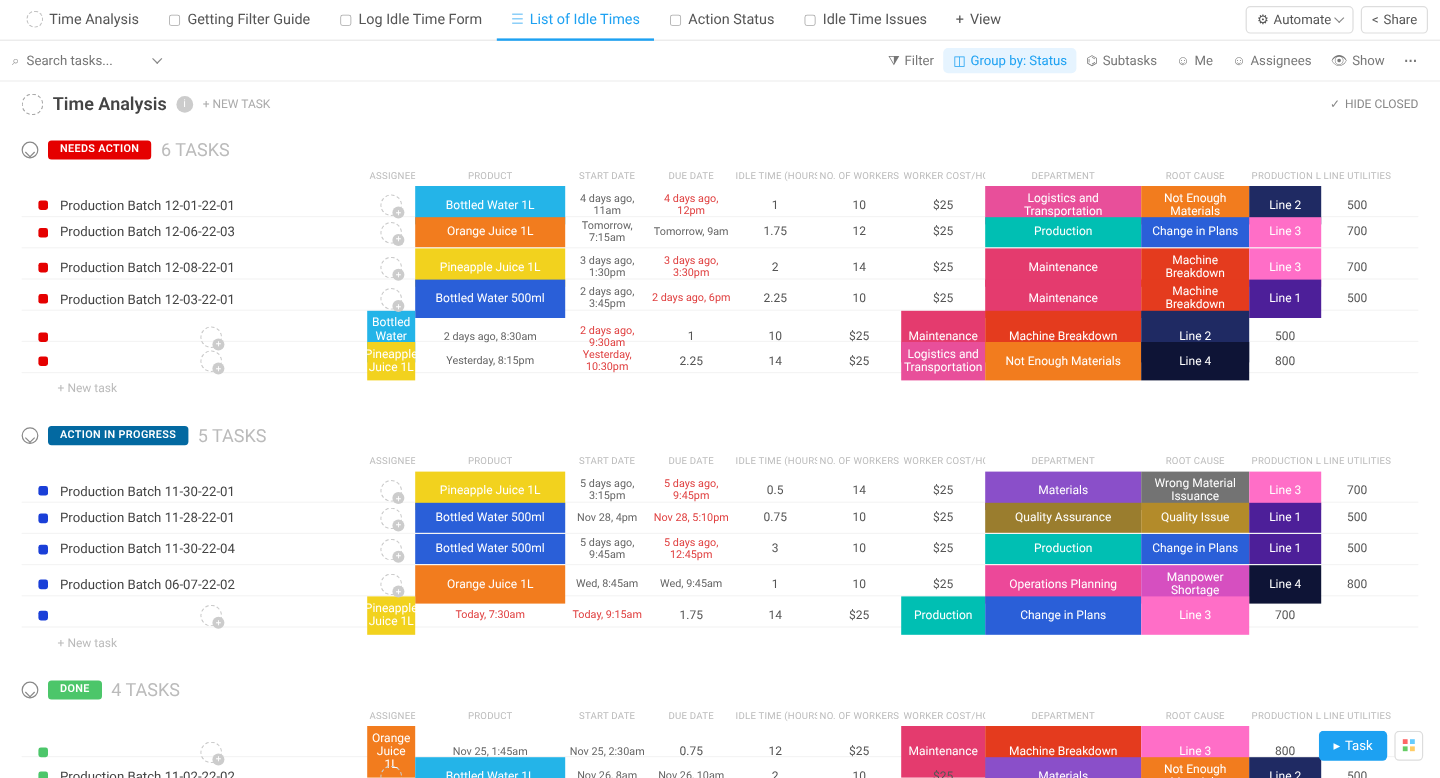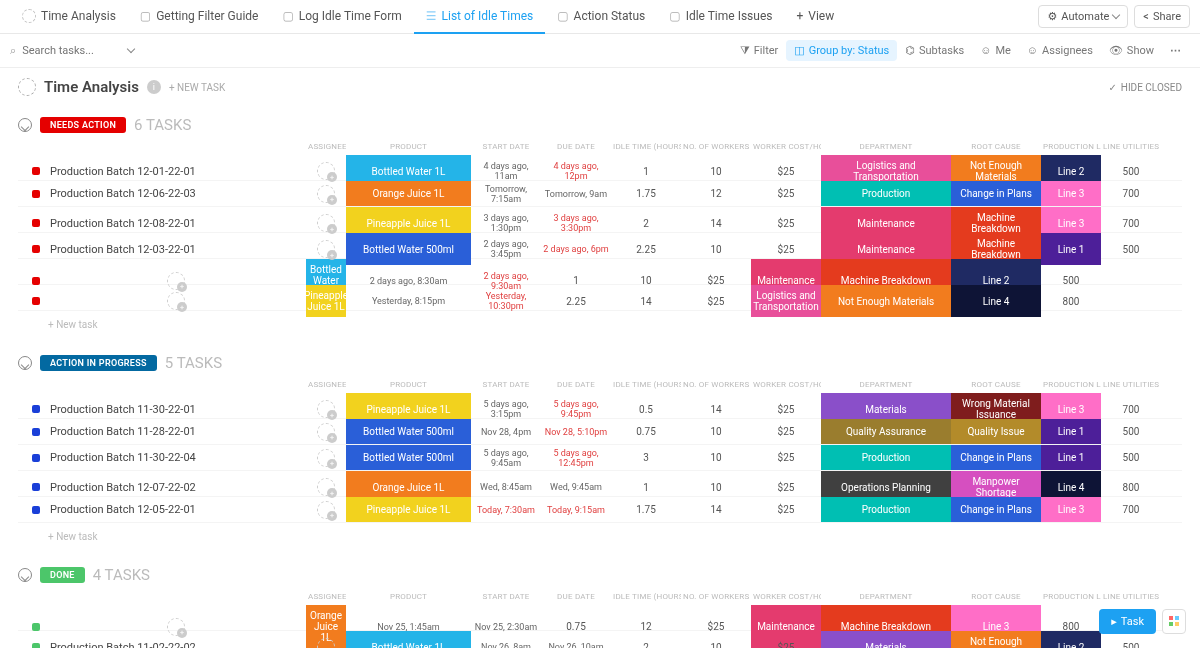--- a/index.html
+++ b/index.html
@@ -285,21 +285,21 @@
         <div class="assignee">
           <div class="assignee-icon"></div>
         </div>
         <div class="product-cell" style="background:#f2d21e">Pineapple Juice 1L</div>
         <div class="date-cell">5 days ago, 3:15pm</div>
         <div class="date-cell overdue">5 days ago, 9:45pm</div>
         <div class="num-cell">0.5</div>
         <div class="num-cell">14</div>
         <div class="num-cell">$25</div>
         <div class="dept-cell" style="background:#8a4fc9">Materials</div>
-        <div class="root-cell" style="background:#7f1d1d">Wrong Material Issuance</div>
+        <div class="root-cell" style="background:#737373">Wrong Material Issuance</div>
         <div class="line-cell" style="background:#ff6ec7">Line 3</div>
         <div class="num-cell">700</div>
       </div>
       <div class="task-row">
         <div>
           <div class="status-dot dot-progress"></div>
         </div>
         <div class="task-name">Production Batch 11-28-22-01</div>
         <div class="assignee">
           <div class="assignee-icon"></div>
@@ -331,40 +331,39 @@
         <div class="num-cell">$25</div>
         <div class="dept-cell" style="background:#00bfb3">Production</div>
         <div class="root-cell" style="background:#2a5fd8">Change in Plans</div>
         <div class="line-cell" style="background:#4d1f99">Line 1</div>
         <div class="num-cell">500</div>
       </div>
       <div class="task-row">
         <div>
           <div class="status-dot dot-progress"></div>
         </div>
-        <div class="task-name">Production Batch 12-07-22-02</div>
+        <div class="task-name">Production Batch 06-07-22-02</div>
         <div class="assignee">
           <div class="assignee-icon"></div>
         </div>
         <div class="product-cell" style="background:#f27c1e">Orange Juice 1L</div>
         <div class="date-cell">Wed, 8:45am</div>
         <div class="date-cell">Wed, 9:45am</div>
         <div class="num-cell">1</div>
         <div class="num-cell">10</div>
         <div class="num-cell">$25</div>
-        <div class="dept-cell" style="background:#404040">Operations Planning</div>
+        <div class="dept-cell" style="background:#ec4899">Operations Planning</div>
         <div class="root-cell" style="background:#d64fc0">Manpower Shortage</div>
         <div class="line-cell" style="background:#0e1436">Line 4</div>
         <div class="num-cell">800</div>
       </div>
       <div class="task-row">
         <div>
           <div class="status-dot dot-progress"></div>
         </div>
-        <div class="task-name">Production Batch 12-05-22-01</div>
         <div class="assignee">
           <div class="assignee-icon"></div>
         </div>
         <div class="product-cell" style="background:#f2d21e">Pineapple Juice 1L</div>
         <div class="date-cell overdue">Today, 7:30am</div>
         <div class="date-cell overdue">Today, 9:15am</div>
         <div class="num-cell">1.75</div>
         <div class="num-cell">14</div>
         <div class="num-cell">$25</div>
         <div class="dept-cell" style="background:#00bfb3">Production</div>

